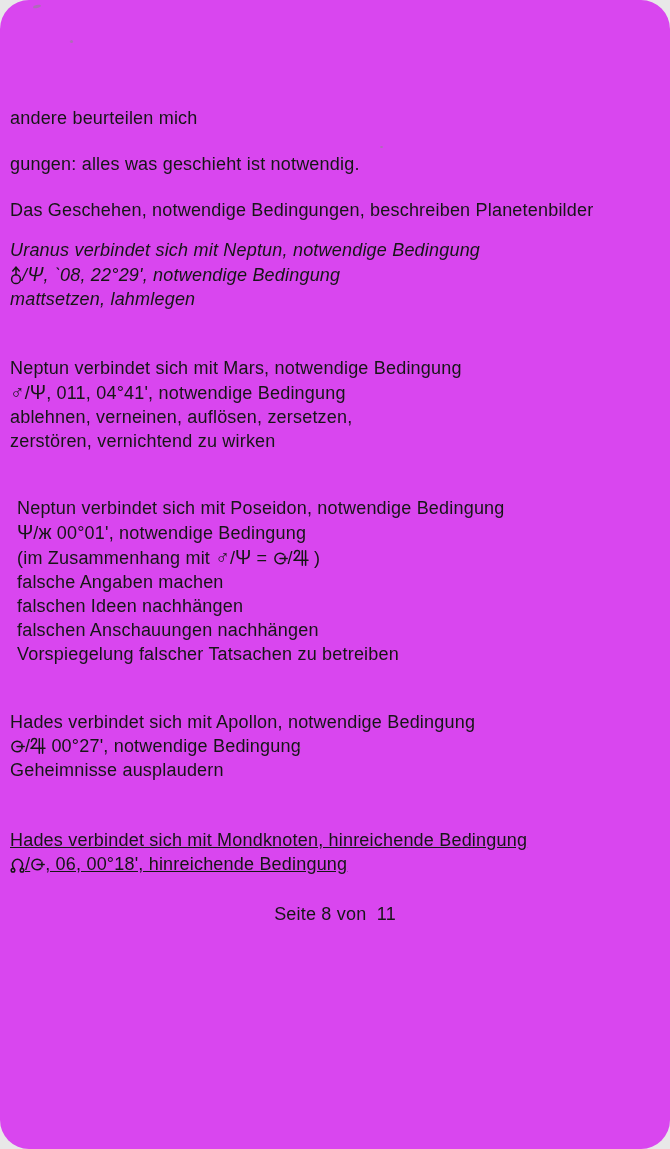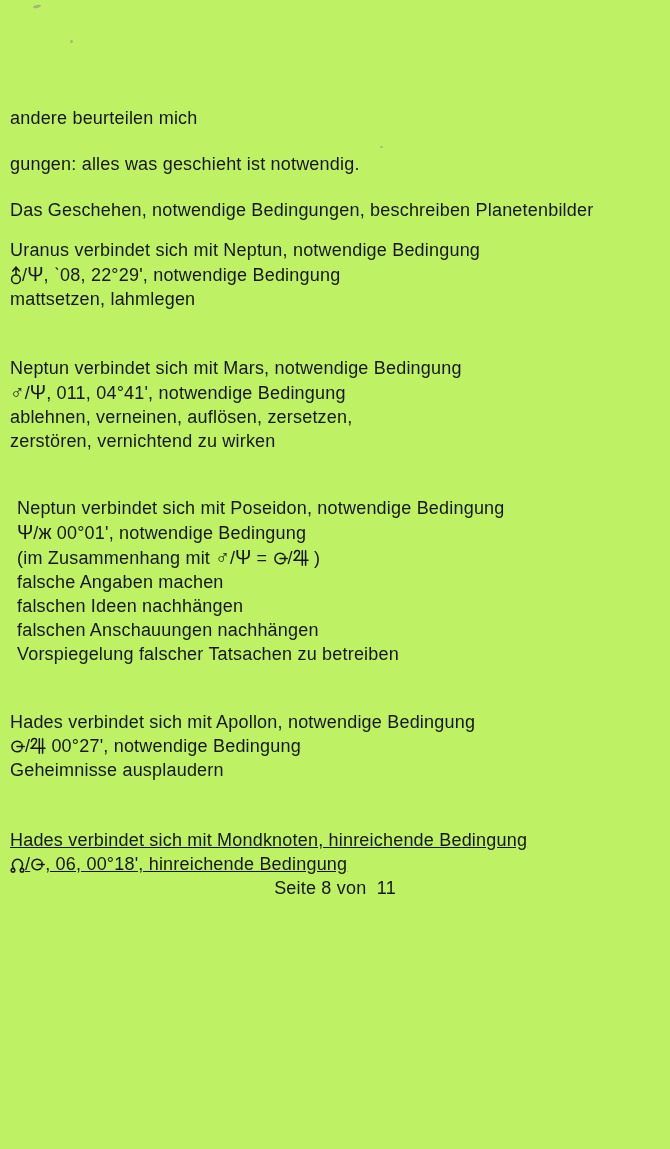--- a/index.html
+++ b/index.html
@@ -1,40 +1,42 @@
 <!DOCTYPE html>
 <html lang="de"><head>
 <meta charset="utf-8">
 <style>
   html,body{margin:0;padding:0;background:#e8e8e8;}
   .page{
     position:relative;
     width:670px;height:1149px;
-    background:#bef264;
+    background:#d946ef;
     overflow:hidden;
     font-family:"Liberation Sans","DejaVu Sans",sans-serif;
     color:#161616;
     font-size:18px;
     line-height:24px;
     letter-spacing:0.2px;
+    border-radius:29px;
   }
   .doc{padding:106px 12px 0 10px;}
   .para{margin:0;}
   .para + .para{margin-top:22px;}
-  .para:nth-of-type(4){margin-top:16px;}
+  .para:nth-of-type(4){margin-top:16px;font-style:italic;}
   .para:nth-of-type(5){margin-top:45px;}
   .para:nth-of-type(6){margin-top:43px;margin-left:7px;}
   .para:nth-of-type(7){margin-top:44px;}
   .para:nth-of-type(8){margin-top:46px;text-decoration:underline;}
   .line{white-space:pre-wrap;}
   .sym{display:inline-block;}
   .sym svg{vertical-align:-3.5px;display:inline-block;}
   .sym-char{font-size:19.5px;letter-spacing:0;}
   .footer{
     text-align:center;
+    margin-top:26px;
     white-space:pre;
   }
   .speck{position:absolute;background:#8a8a8a;opacity:0.55;border-radius:50%;}
   .speck.s1{left:33px;top:5px;width:8px;height:3px;transform:rotate(-14deg);}
   .speck.s2{left:70px;top:40px;width:3px;height:3px;}
   .speck.s3{left:380px;top:146px;width:3px;height:2px;}
   .speck.s4{left:298px;top:747px;width:3px;height:2px;}
 </style>
 </head>
 <body>

